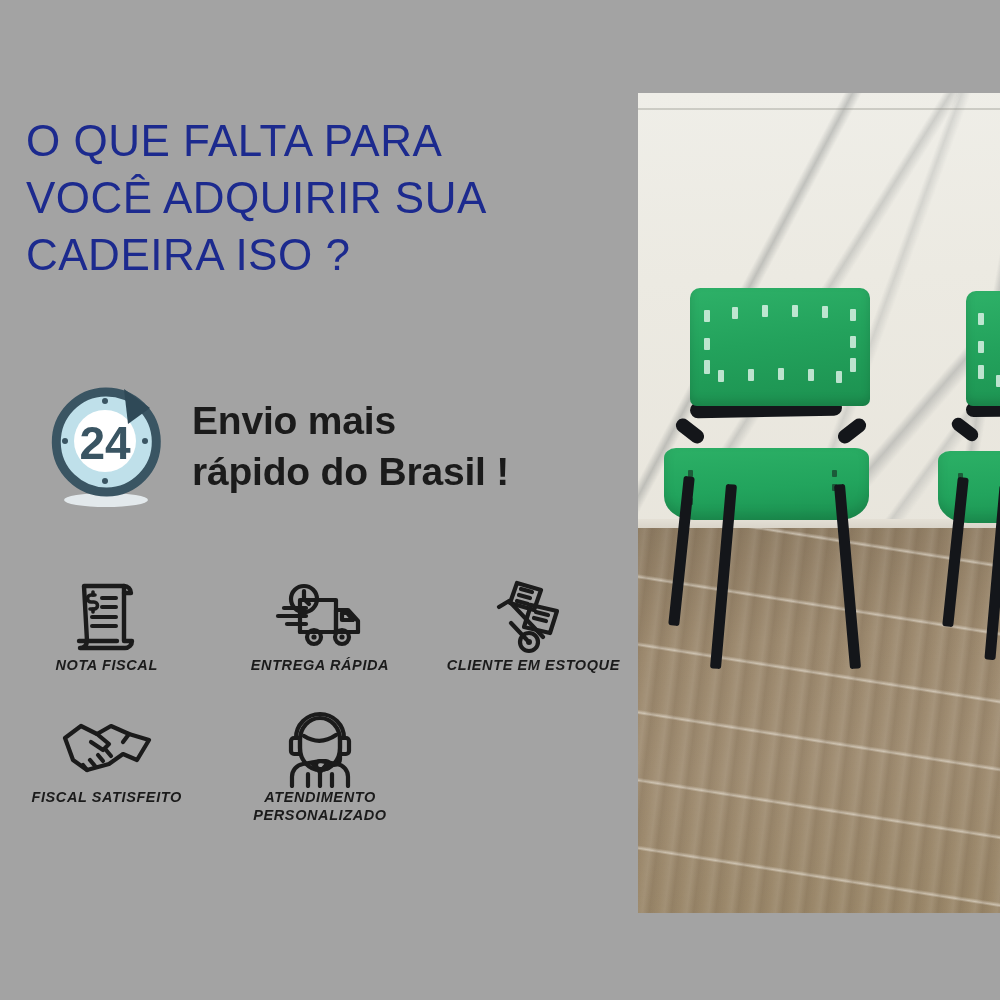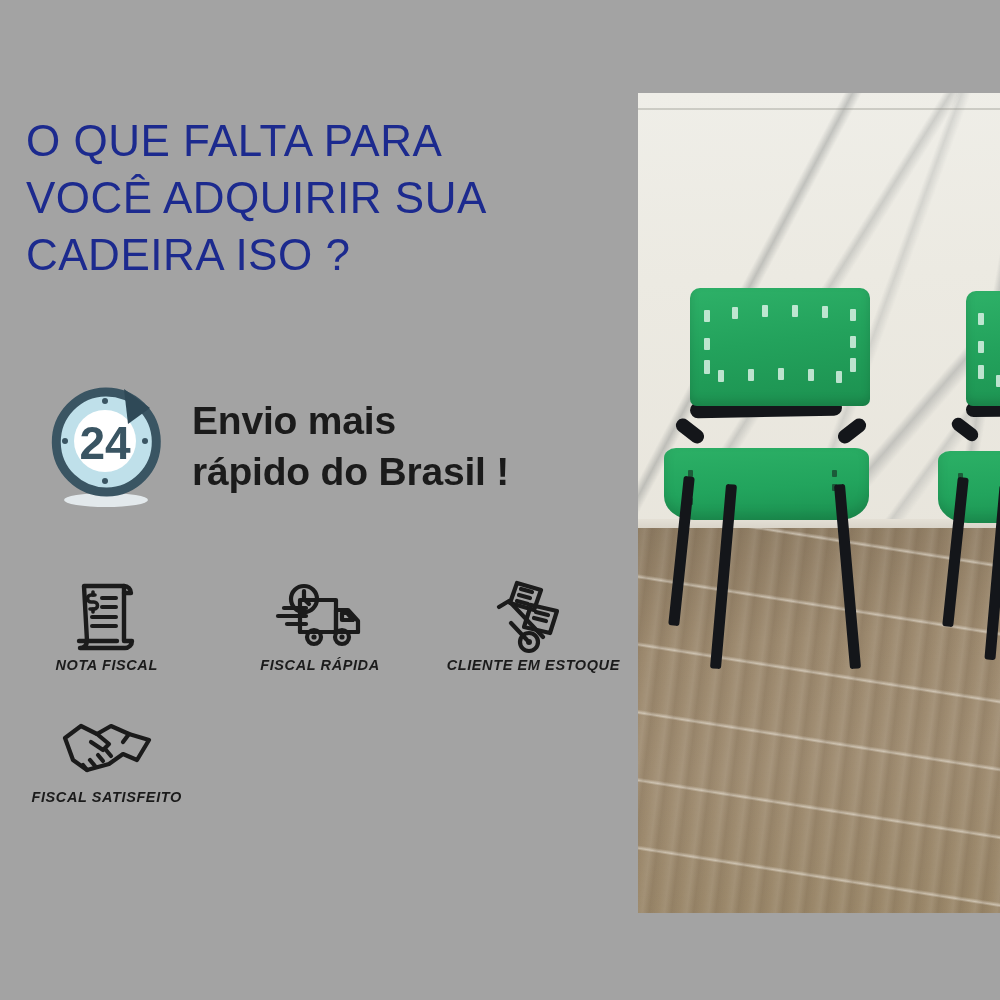--- a/index.html
+++ b/index.html
@@ -273,21 +273,21 @@
             <circle cx="34" cy="19" r="13"></circle>
             <path d="M34 11 v8 l5 5"></path>
             <path d="M14 28 h22"></path>
             <path d="M8 36 h28"></path>
             <path d="M17 44 h19"></path>
           </g>
           <circle cx="44" cy="57" r="2.6" fill="#1b1b1b"></circle>
           <circle cx="72" cy="57" r="2.6" fill="#1b1b1b"></circle>
         </svg>
       </div>
-      <div class="blabel">FISCAL RÁPIDA</div>
+      <div class="blabel">ENTREGA RÁPIDA</div>
     </div>
 
     <div class="benefit">
       <div class="bicon">
         <svg width="92" height="78" viewBox="0 0 92 78">
           <g fill="none" stroke="#1b1b1b" stroke-width="4.2" stroke-linejoin="round" stroke-linecap="round">
 
             <path d="M30 6 L54 13 L47 33 L23 26 z"></path>
             <path d="M34 12 l11 3"></path>
             <path d="M32 18 l11 3"></path>
@@ -317,20 +317,42 @@
             <path d="M38 50 l-5 -6"></path>
             <path d="M46 45 l-5 -6"></path>
             <path d="M54 40 l-5 -6"></path>
             <path d="M72 18 l-6 8"></path>
           </g>
         </svg>
       </div>
       <div class="blabel">FISCAL SATISFEITO</div>
     </div>
 
+    <div class="benefit">
+      <div class="bicon">
+        <svg width="84" height="80" viewBox="0 0 84 80">
+          <g fill="none" stroke="#1b1b1b" stroke-width="4.2" stroke-linejoin="round" stroke-linecap="round">
+            <path d="M22 32 a20 22 0 0 1 40 0 v8 a20 22 0 0 1 -40 0 z"></path>
+            <path d="M18 30 a24 24 0 0 1 48 0"></path>
+            <path d="M16 30 h6 v16 h-6 a3 3 0 0 1 -3 -3 v-10 a3 3 0 0 1 3 -3 z"></path>
+            <path d="M68 30 h-6 v16 h6 a3 3 0 0 0 3 -3 v-10 a3 3 0 0 0 -3 -3 z"></path>
+            <path d="M62 46 v5 a6 6 0 0 1 -6 6 h-8"></path>
+            <path d="M48 53 h-6 a4 4 0 0 0 0 8 h6 a4 4 0 0 0 0 -8 z"></path>
+            <path d="M26 28 q16 10 32 -1"></path>
+            <path d="M14 78 v-9 a13 13 0 0 1 11 -13 l17 -3 17 3 a13 13 0 0 1 11 13 v9"></path>
+            <path d="M34 55 l8 9 8 -9"></path>
+            <path d="M42 64 v14"></path>
+            <path d="M30 66 v12"></path>
+            <path d="M54 66 v12"></path>
+          </g>
+        </svg>
+      </div>
+      <div class="blabel">ATENDIMENTO
+PERSONALIZADO</div>
+    </div>
 
   </div>
 
   <div id="photo">
 
     <div id="wall">
       <div id="wall-seam"></div>
     </div>
     <div id="floor-baseboard"></div>
     <div id="floor"></div>

